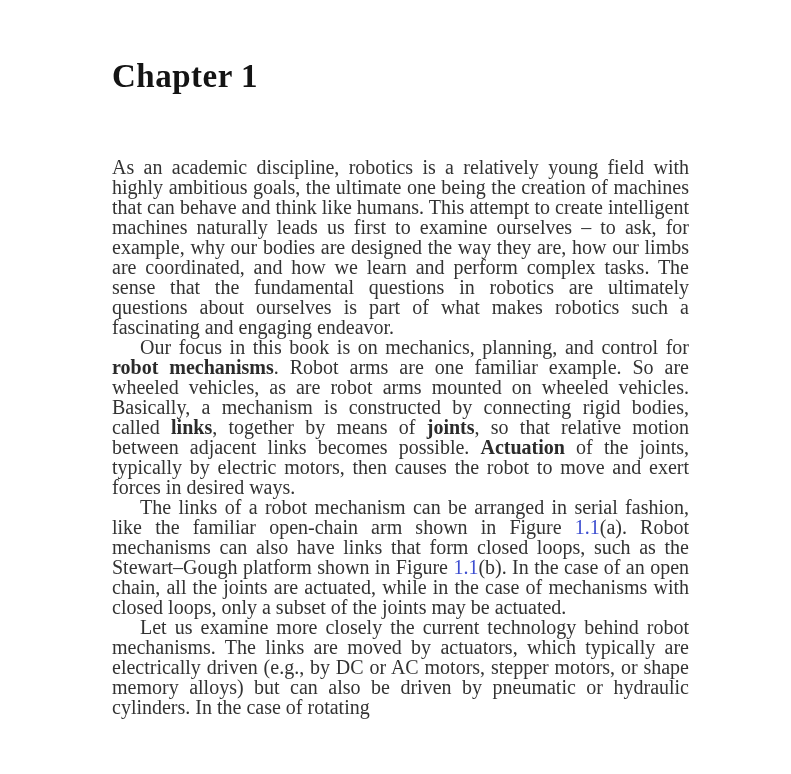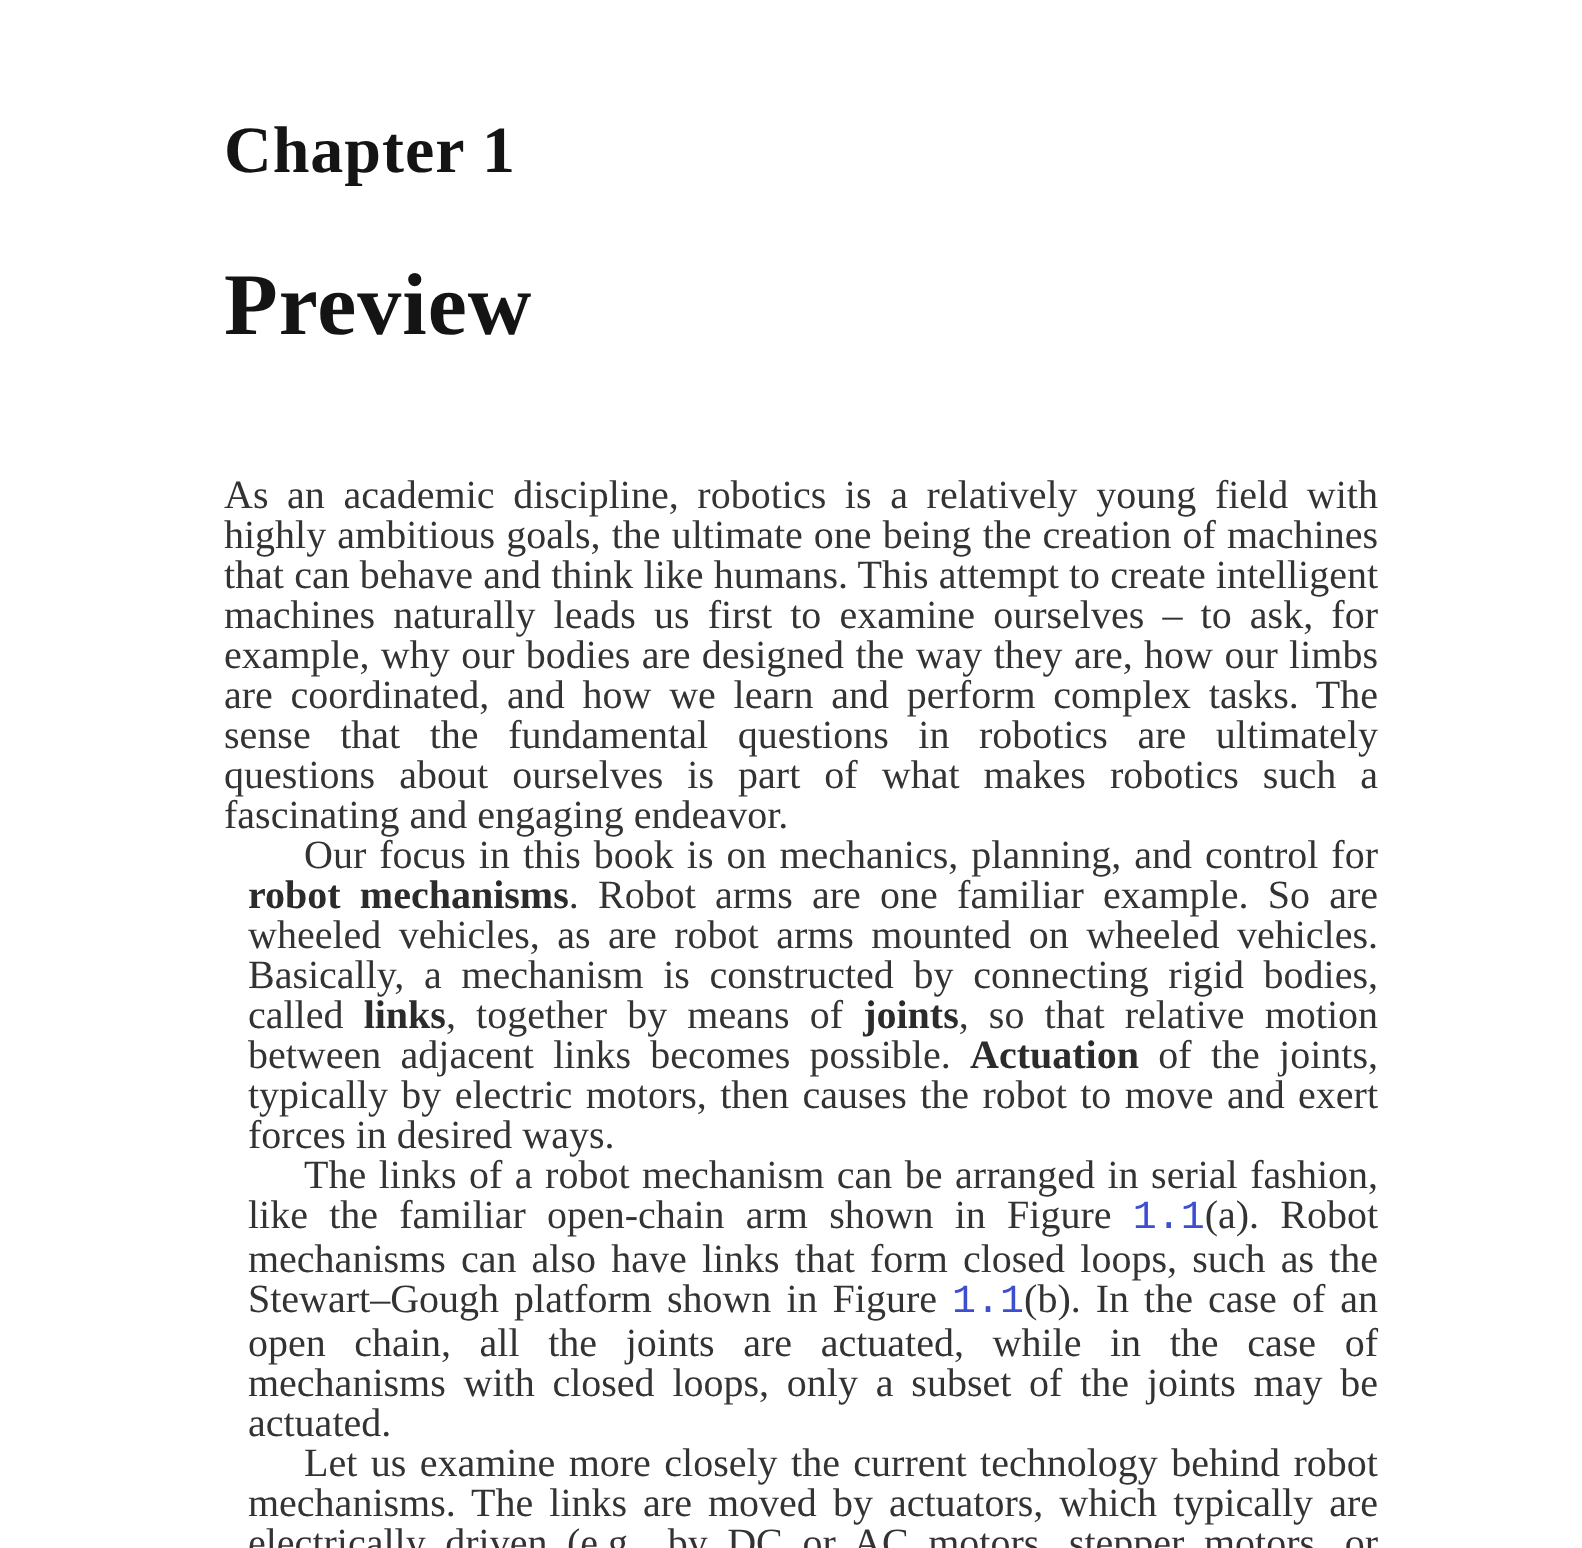--- a/index.html
+++ b/index.html
@@ -44,36 +44,34 @@
   .body-text{
     padding-top:63px;
   }
   .para{
     margin:0;
     font-size:20px;
     line-height:20px;
     text-align:justify;
     color:var(--text);
   }
-  .para.indent{ text-indent:28px;margin-left:12px; }
+  .para.indent{ text-indent:28px; }
   .bold{ font-weight:bold; color:#2b2b2b; }
   .figlink{
     color:var(--link);
     text-decoration:none;
     cursor:pointer;
-    font-family:Liberation Mono, monospace;
   }
 </style>
 </head>
 <body>
 
 <div class="page">
   <div class="content">
     <h2 class="chapter">Chapter 1</h2>
-    <h1 class="title">Preview</h1>
     <div class="body-text" id="paragraphs">
         <p class="para"><span class="">As an academic discipline, robotics is a relatively young field with highly ambitious goals, the ultimate one being the creation of machines that can behave and think like humans. This attempt to create intelligent machines naturally leads us first to examine ourselves – to ask, for example, why our bodies are designed the way they are, how our limbs are coordinated, and how we learn and perform complex tasks. The sense that the fundamental questions in robotics are ultimately questions about ourselves is part of what makes robotics such a fascinating and engaging endeavor.</span></p>
         <p class="para indent"><span class="">Our focus in this book is on mechanics, planning, and control for </span><span class="bold">robot mechanisms</span><span class="">. Robot arms are one familiar example. So are wheeled vehicles, as are robot arms mounted on wheeled vehicles. Basically, a mechanism is constructed by connecting rigid bodies, called </span><span class="bold">links</span><span class="">, together by means of </span><span class="bold">joints</span><span class="">, so that relative motion between adjacent links becomes possible. </span><span class="bold">Actuation</span><span class=""> of the joints, typically by electric motors, then causes the robot to move and exert forces in desired ways.</span></p>
         <p class="para indent"><span class="">The links of a robot mechanism can be arranged in serial fashion, like the familiar open-chain arm shown in Figure </span><a class="figlink" href="#">1.1</a><span class="">(a). Robot mechanisms can also have links that form closed loops, such as the Stewart–Gough platform shown in Figure </span><a class="figlink" href="#">1.1</a><span class="">(b). In the case of an open chain, all the joints are actuated, while in the case of mechanisms with closed loops, only a subset of the joints may be actuated.</span></p>
         <p class="para indent"><span class="">Let us examine more closely the current technology behind robot mechanisms. The links are moved by actuators, which typically are electrically driven (e.g., by DC or AC motors, stepper motors, or shape memory alloys) but can also be driven by pneumatic or hydraulic cylinders. In the case of rotating</span></p>
       </div>
   </div>
 </div>
 
 </body></html>

